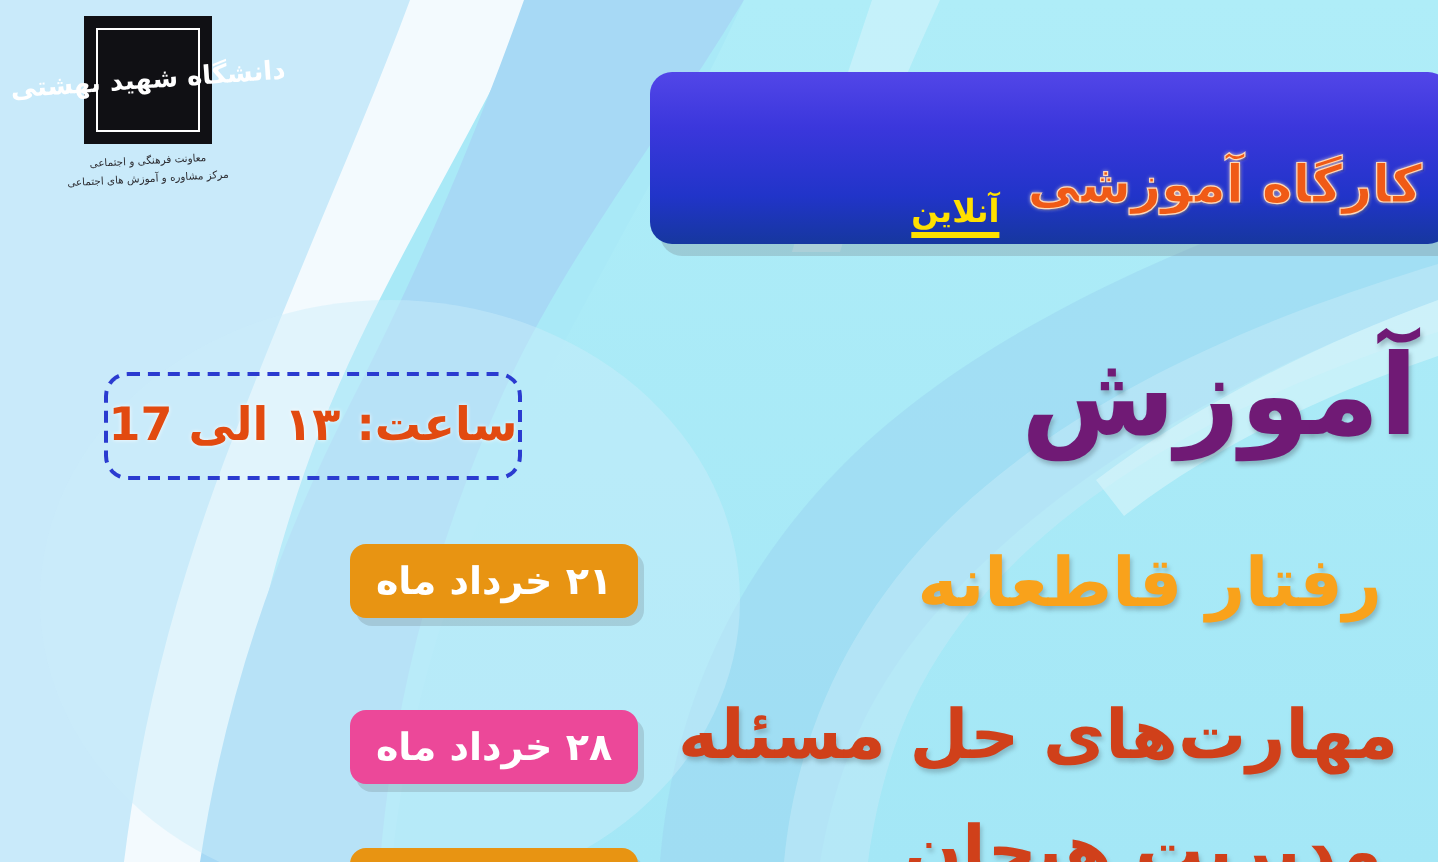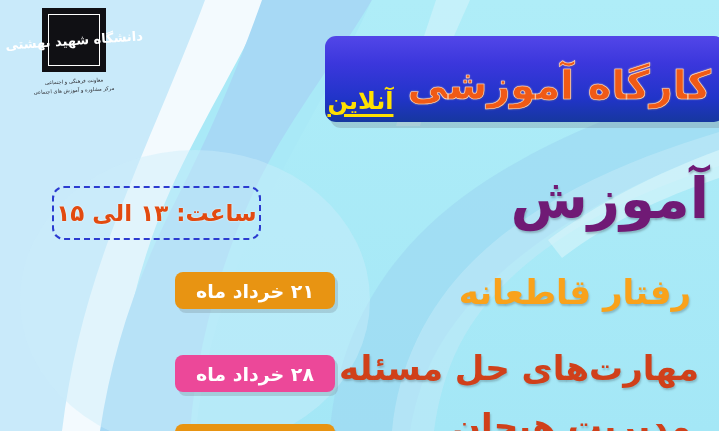--- a/index.html
+++ b/index.html
@@ -94,29 +94,29 @@
   .banner-row {
     display: flex;
     align-items: baseline;
     gap: 14px;
     width: 100%;
     justify-content: flex-start;
     direction: rtl;
     transform: translateY(-6px);
   }
   .banner-main {
-    font-size: 40px;
+    font-size: 26px;
     font-weight: bold;
     color: #F05A16;
     -webkit-text-stroke: 0.6px #ffd9b8;
     text-shadow: 0 0 2px #ffe7cd, 1px 1px 0 rgba(0,0,0,0.18);
     white-space: nowrap;
   }
   .banner-sub {
-    font-size: 24px;
+    font-size: 16px;
     font-weight: bold;
     color: #FFE000;
     text-decoration: underline;
     text-decoration-color: #FFE000;
     text-underline-offset: 5px;
     text-decoration-thickness: 3px;
     white-space: nowrap;
     transform: translateY(10px);
   }
 
@@ -139,21 +139,21 @@
     font-size: 23px;
     font-weight: bold;
     color: #E24A10;
     text-shadow: 0 0 2px rgba(255,255,255,0.9);
     white-space: nowrap;
   }
 
   .date-chip {
     position: absolute;
     left: 175px;
-    width: 160px;
+    width: 144px;
     height: 37px;
     border-radius: 8px;
     display: flex;
     align-items: center;
     justify-content: center;
     color: #ffffff;
     font-size: 19px;
     font-weight: bold;
     white-space: nowrap;
     box-shadow: 3px 4px 0 rgba(120,140,150,0.30);
@@ -256,21 +256,21 @@
   </div>
 
   <div id="title-banner">
     <div class="banner-row">
       <span class="banner-main">کارگاه آموزشی</span>
       <span class="banner-sub">آنلاین</span>
     </div>
   </div>
 
   <div id="time-box">
-    <span class="time-text">ساعت: ۱۳ الی ۱۵</span>
+    <span class="time-text">ساعت: ۱۳ الی 17</span>
   </div>
 
   <div class="date-chip" id="date-chip-1">
     <span>۲۱ خرداد ماه</span>
   </div>
   <div class="date-chip" id="date-chip-2">
     <span>۲۸ خرداد ماه</span>
   </div>
   <div class="date-chip" id="date-chip-3">
     

